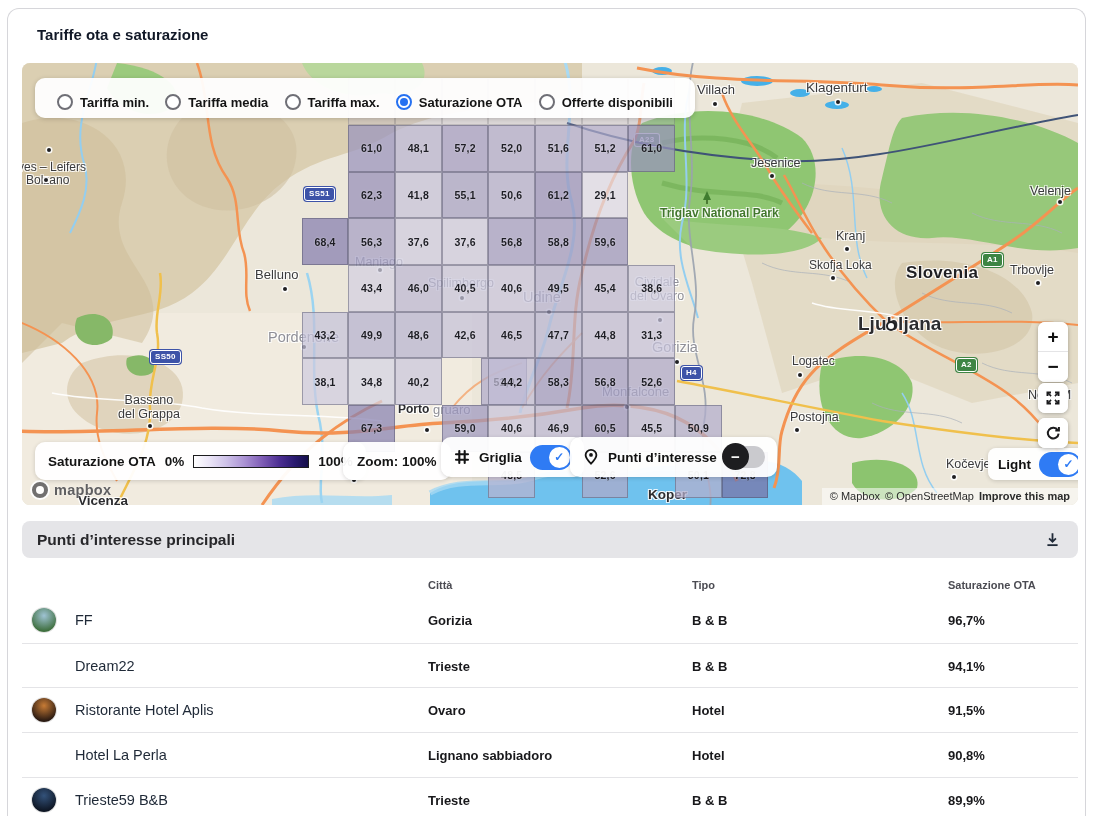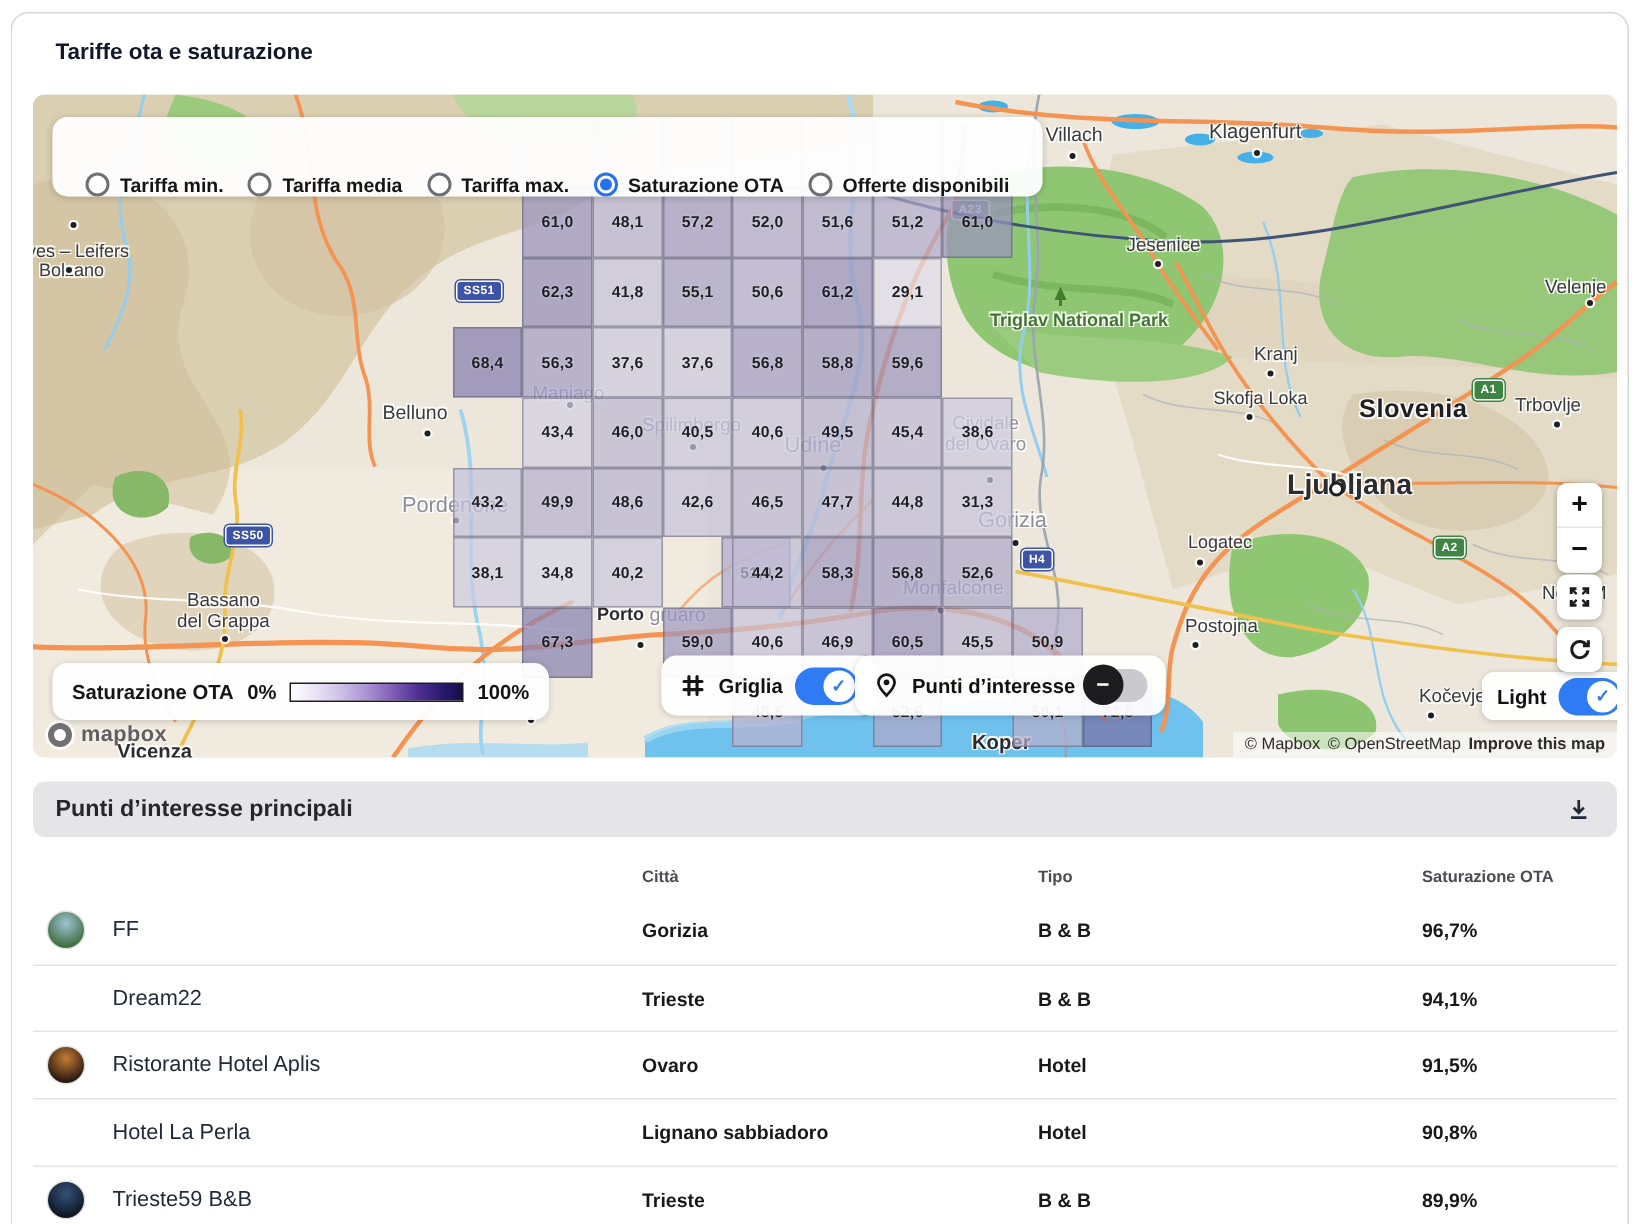--- a/index.html
+++ b/index.html
@@ -31,23 +31,23 @@
   .badge.green{background:#3e8544;border:1px solid #fff;box-shadow:0 0 0 1px #3e8544}
   .badge.ghost{background:rgba(90,80,150,.35);border:1px solid rgba(255,255,255,.85);color:#f4f2fb}
   .tree{position:absolute;z-index:3}
 
   .cell{position:absolute;width:46.68px;height:46.68px;box-sizing:border-box;z-index:5;
         border:1px solid rgba(72,72,94,.42);display:flex;align-items:center;justify-content:center;cursor:pointer}
   .cell .cv{font-size:10.5px;font-weight:700;color:#1d1d24;letter-spacing:.2px;
             text-shadow:0 0 2px rgba(255,255,255,.55)}
   .cell.dim{opacity:.5}
 
-  .filter-bar{position:absolute;left:13px;top:15px;width:660px;height:53px;background:rgba(255,255,255,.94);
-      border-radius:10px;box-shadow:0 1px 5px rgba(0,0,0,.18);display:flex;align-items:flex-end;
-      justify-content:space-between;padding:0 22px;box-sizing:border-box;z-index:9}
+  .filter-bar{position:absolute;left:13px;top:15px;width:660px;height:40px;background:rgba(255,255,255,.94);
+      border-radius:10px;box-shadow:0 1px 5px rgba(0,0,0,.18);display:flex;align-items:flex-start;
+      justify-content:space-between;padding:16px 22px;box-sizing:border-box;z-index:9}
   .fitem{display:flex;align-items:center;gap:7px;font-size:13px;font-weight:700;color:#141414;cursor:pointer}
   .radio{width:16px;height:16px;border:2px solid #6f6f76;border-radius:50%;background:#fff;
          box-sizing:border-box;position:relative;flex:none}
   .radio.sel{border-color:#2671f1}
   .radio.sel::after{content:"";position:absolute;inset:2px;background:#2671f1;border-radius:50%}
 
   .panel{position:absolute;background:rgba(255,255,255,.95);border-radius:10px;
          box-shadow:0 1px 4px rgba(0,0,0,.16);display:flex;align-items:center;z-index:8;box-sizing:border-box}
   .legend{left:13px;top:379px;height:38px;padding:0 13px;gap:9px;font-size:13.5px;font-weight:700;color:#151515}
   .grad{width:116px;height:13px;border:1.5px solid #1c1c1e;box-sizing:border-box;
@@ -438,20 +438,23 @@
         <span>Offerte disponibili</span>
       </div>
     </div>
 
   <div class="panel legend">
     <span>Saturazione OTA</span>
     <span>0%</span>
     <span class="grad"></span>
     <span>100%</span>
   </div>
+  <div class="panel zoompanel">
+    <span>Zoom: 100%</span>
+  </div>
 
   <div class="panel gpanel">
     <svg width="18" height="18" viewBox="0 0 18 18">
       <path d="M3 6.3h12M3 11.7h12M6.3 3v12M11.7 3v12" stroke="#141414" stroke-width="2.1" stroke-linecap="round" fill="none"></path>
     </svg>
     <span>Griglia</span>
     <span class="tgl-on">
         <span class="knob">✓</span>
       </span>
   </div>

